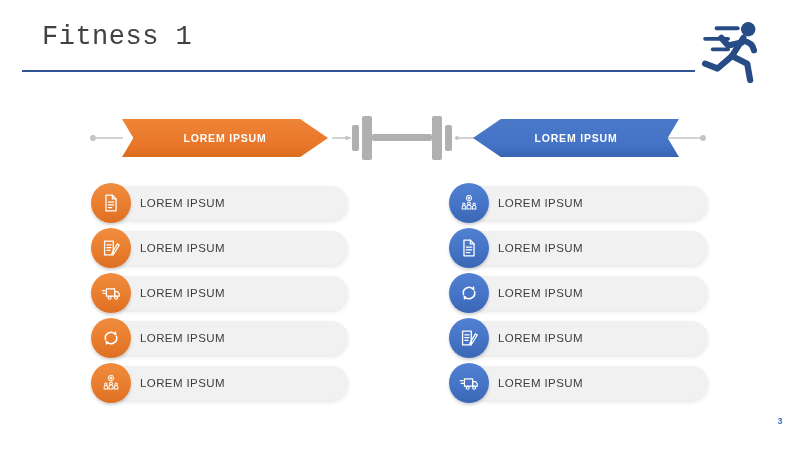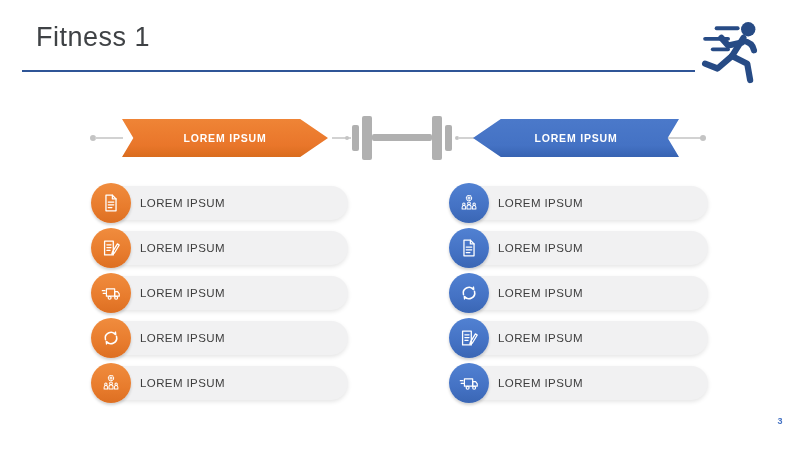--- a/index.html
+++ b/index.html
@@ -2,22 +2,22 @@
 <html><head>
 <meta charset="utf-8">
 <style>
   html,body{margin:0;padding:0;}
   body{
     width:800px;height:450px;position:relative;overflow:hidden;
     background:#ffffff;font-family:"Liberation Sans",sans-serif;
   }
   
   .slide-title{
-    position:absolute;left:36px;top:22px;
-    font-family:Liberation Sans, sans-serif;font-size:27px;color:#3f4245;
+    position:absolute;left:42px;top:22px;
+    font-family:Liberation Mono, monospace;font-size:27px;color:#3f4245;
     letter-spacing:.5px;
   }
   .title-rule{
     position:absolute;left:22px;top:70px;width:673px;height:2px;
     background:#2f5597;
   }
   .runner{position:absolute;left:684px;top:18px;width:92px;height:78px;}
   .page-number{
     position:absolute;left:772px;top:416px;width:16px;text-align:center;
     font-size:9px;font-weight:bold;color:#4472c4;

